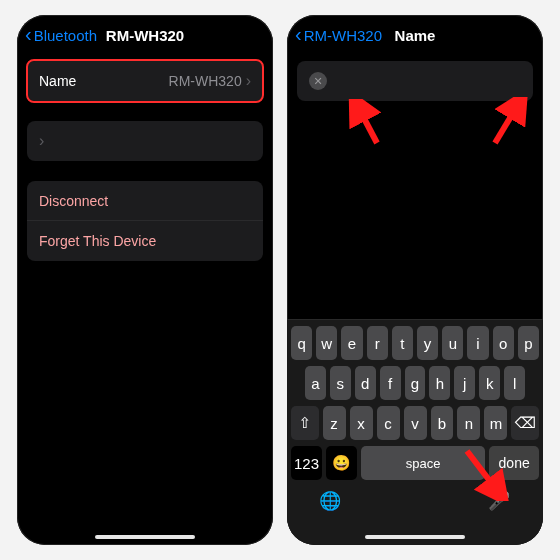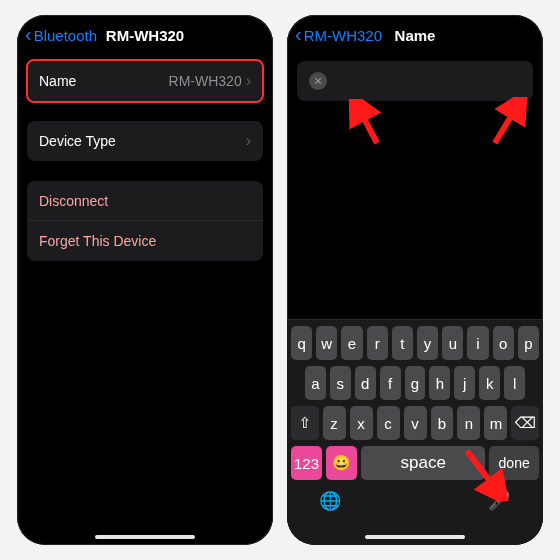--- a/index.html
+++ b/index.html
@@ -19,22 +19,22 @@
   .disclose{color:#5a5a5e;font-size:16px}
   .hl{position:absolute;border:2px solid #ff2d2d;border-radius:8px;pointer-events:none}
   .hl1{left:9px;top:44px;width:238px;height:44px}
   .spacer{height:10px}
   .homebar{position:absolute;bottom:6px;left:50%;transform:translateX(-50%);width:100px;height:4px;background:#fff;border-radius:3px;opacity:.9}
   .clearbtn{width:18px;height:18px;border-radius:50%;background:#4a4a4c;color:#9a9a9c;display:flex;align-items:center;justify-content:center;font-size:11px}
   
   .kbwrap{position:absolute;left:0;right:0;bottom:0;height:226px;background:#1a1a1a;border-top:1px solid #2a2a2a;display:flex;flex-direction:column;padding:6px 4px 4px}
   .krow{display:flex;gap:4px;justify-content:center;margin-bottom:6px}
   .key{background:#4a4a4c;color:#fff;height:34px;border-radius:5px;display:flex;align-items:center;justify-content:center;font-size:15px;flex:1;min-width:0}
-  .key.fn{background:#ec4899}
-  .key.sp{flex:4;background:#4a4a4c;font-size:17px}
+  .key.fn{background:#000000}
+  .key.sp{flex:4;background:#4a4a4c;font-size:13px}
   .key.done{flex:1.6;background:#404040;font-size:14px}
   .key.shift,.key.del{flex:1.2;background:#2c2c2e}
   .krow.mid{padding:0 14px}
   .bbar{display:flex;justify-content:space-between;align-items:center;height:30px;padding:0 28px;color:#ddd;font-size:18px}
   
   .arrow{position:absolute;pointer-events:none}
   .arrow svg{display:block}
 </style>
 </head>
 <body>
@@ -50,21 +50,20 @@
       <span>RM-WH320</span>
     </div>
     <div class="content">
       <div class="cell">
         <span class="lbl">Name</span>
         <span class="val">RM-WH320</span>
         <span class="disclose">›</span>
       </div>
       <div class="spacer"></div>
       <div class="cell">
-        <span class="lbl">Device Type</span>
         <span class="disclose">›</span>
       </div>
       <div class="spacer"></div>
       <div class="cell group-top">
         <span class="lbl link">Disconnect</span>
       </div>
       <div class="cell group-bot">
         <span class="lbl link">Forget This Device</span>
       </div>
     </div>

